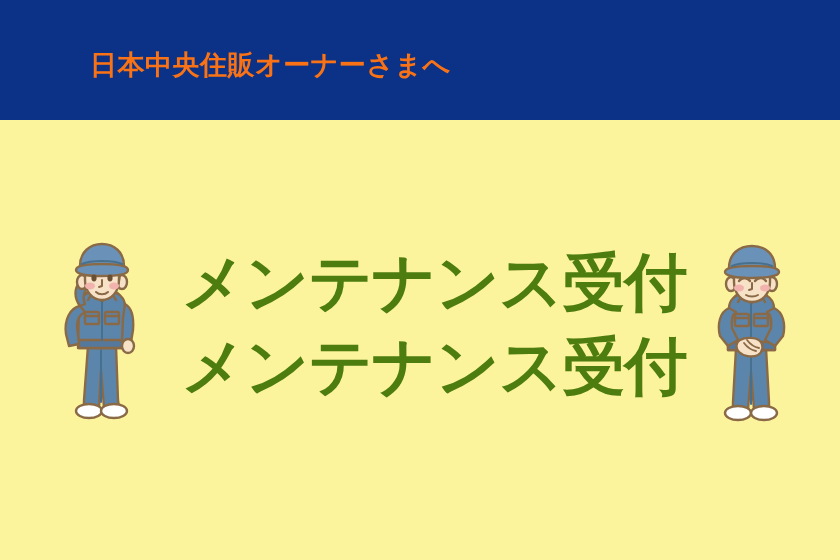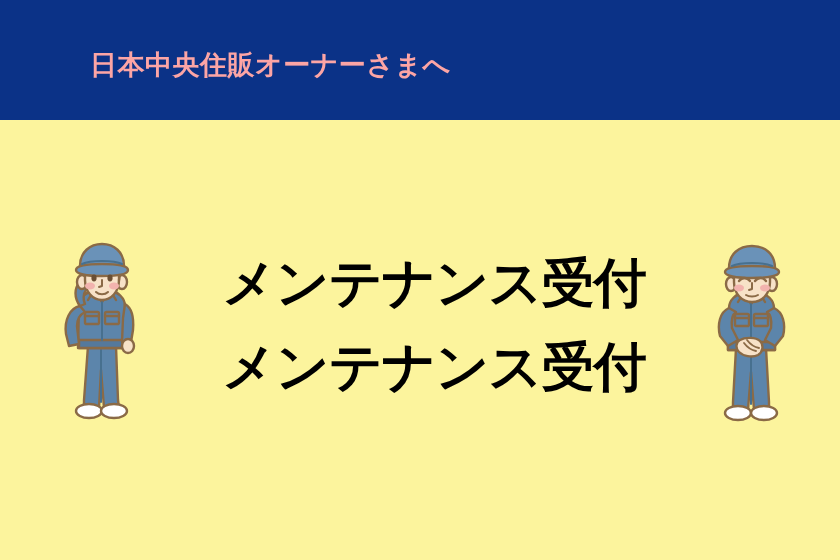--- a/index.html
+++ b/index.html
@@ -28,35 +28,35 @@
     background: #0b3287;
     box-sizing: border-box;
   }
   #header-title {
     position: absolute;
     left: 90px;
     top: 48px;
     font-size: 27px;
     line-height: 34px;
     font-weight: bold;
-    color: #fca5a5;
+    color: #f97316;
     letter-spacing: 0.5px;
     white-space: nowrap;
   }
   #title-block {
     position: absolute;
     left: 0;
     top: 240px;
     width: 840px;
     text-align: center;
   }
   .title-line {
-    color: #000000;
+    color: #4d7c0f;
     font-weight: bold;
-    font-size: 53px;
+    font-size: 63px;
     line-height: 85px;
     letter-spacing: -1px;
     white-space: nowrap;
     display: block;
     padding-left: 28px;
   }
   #title-line-2 {
     margin-top: -1px;
   }
 

